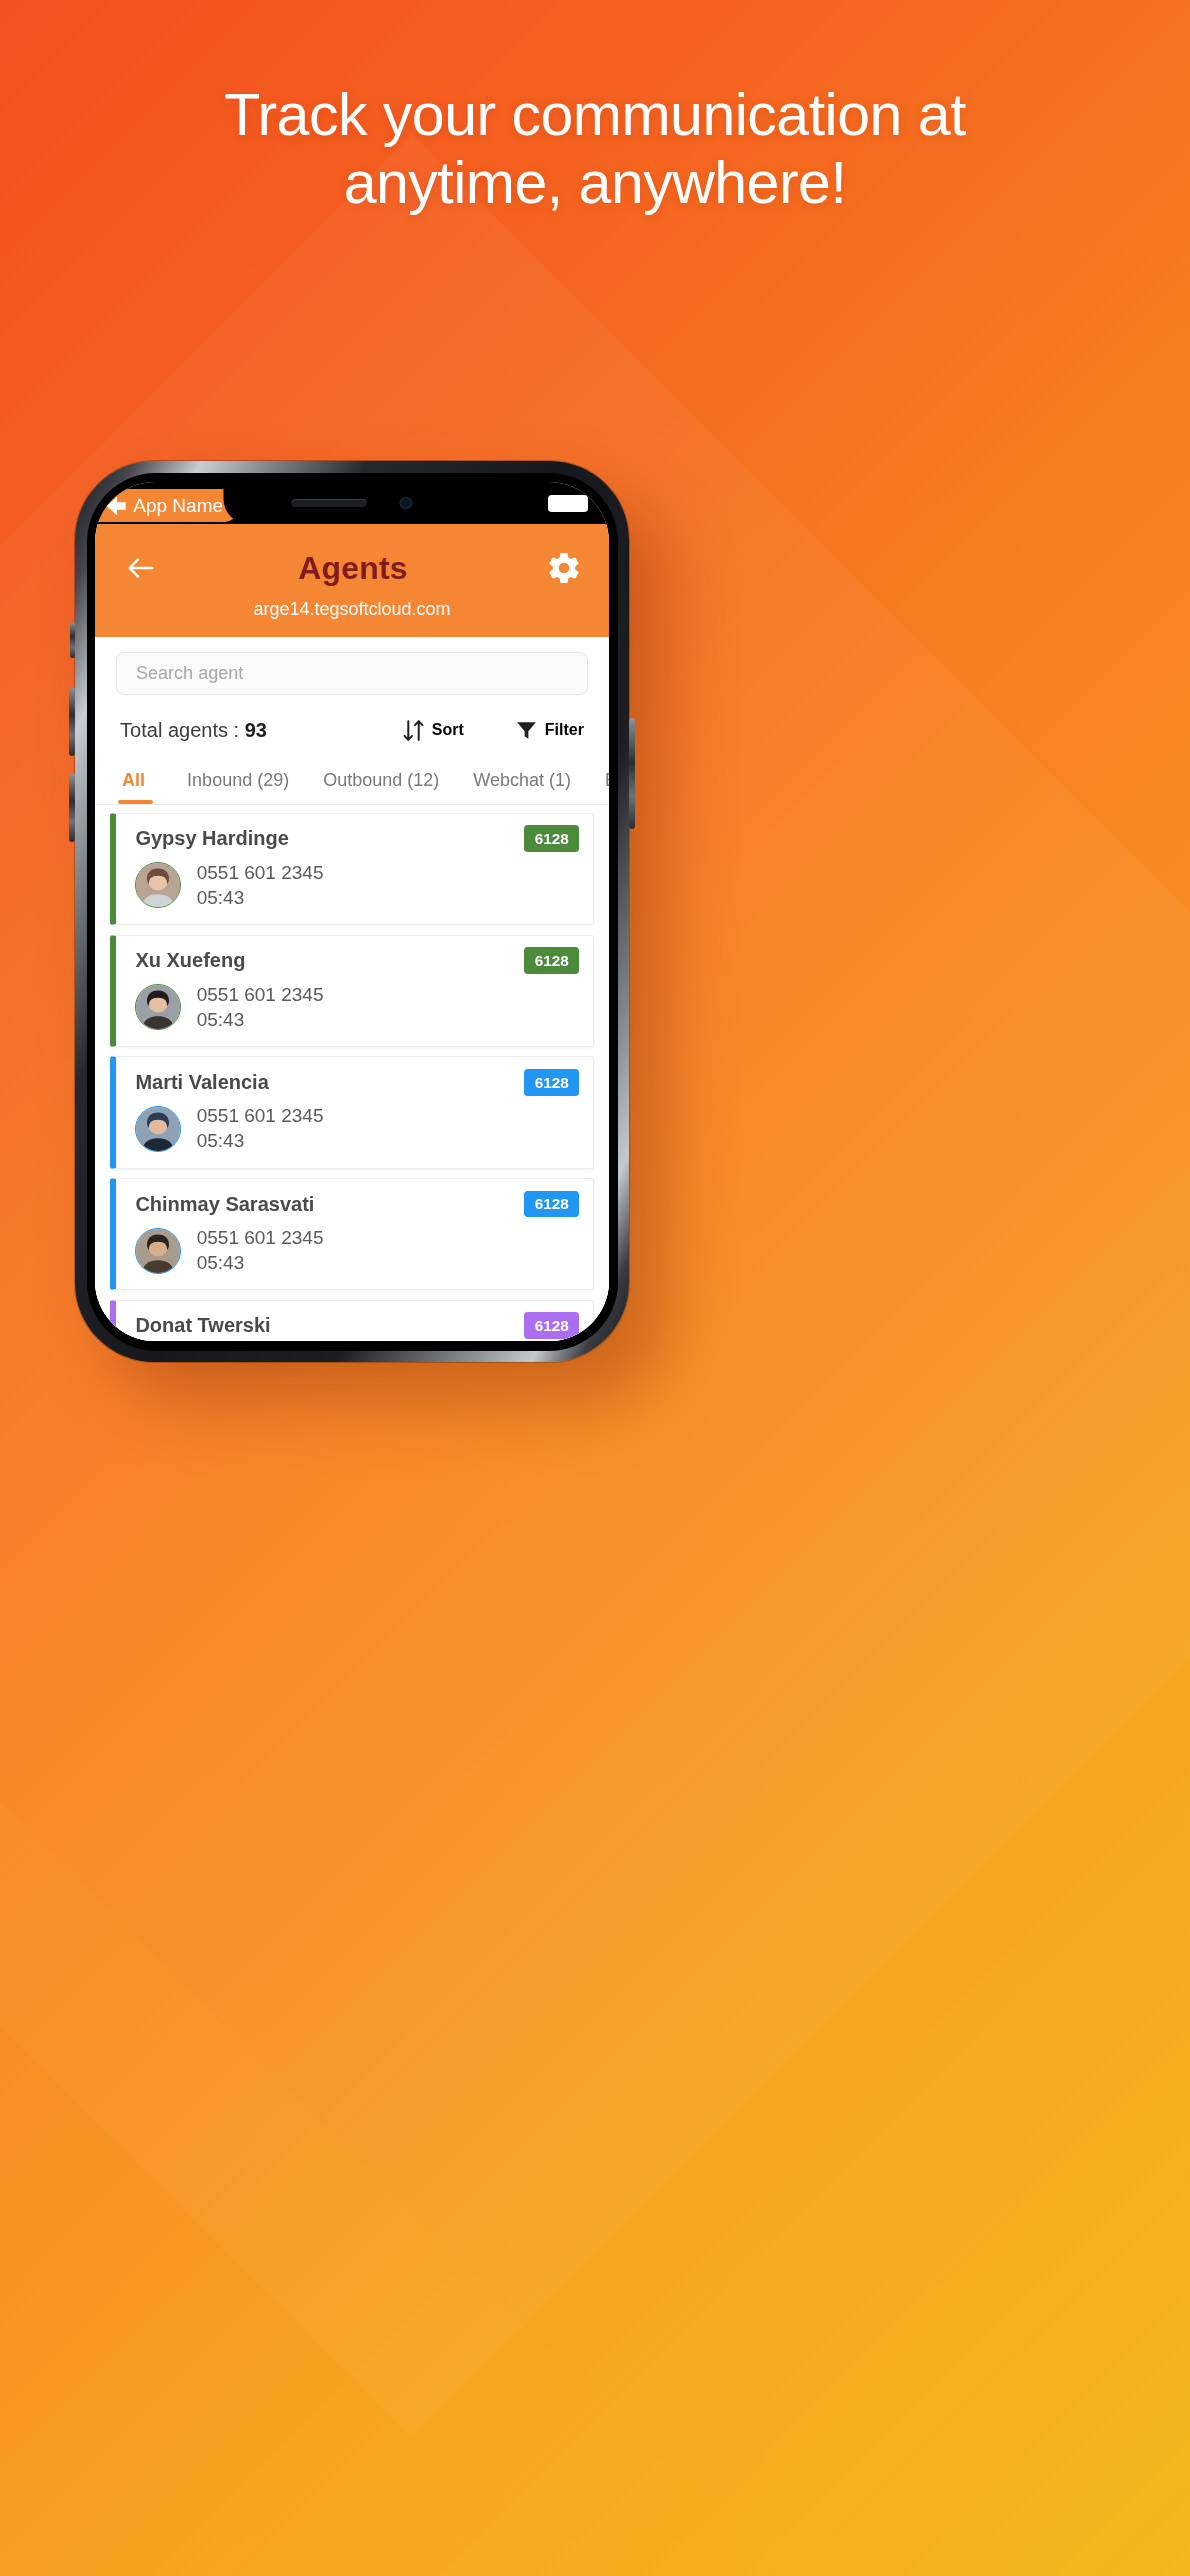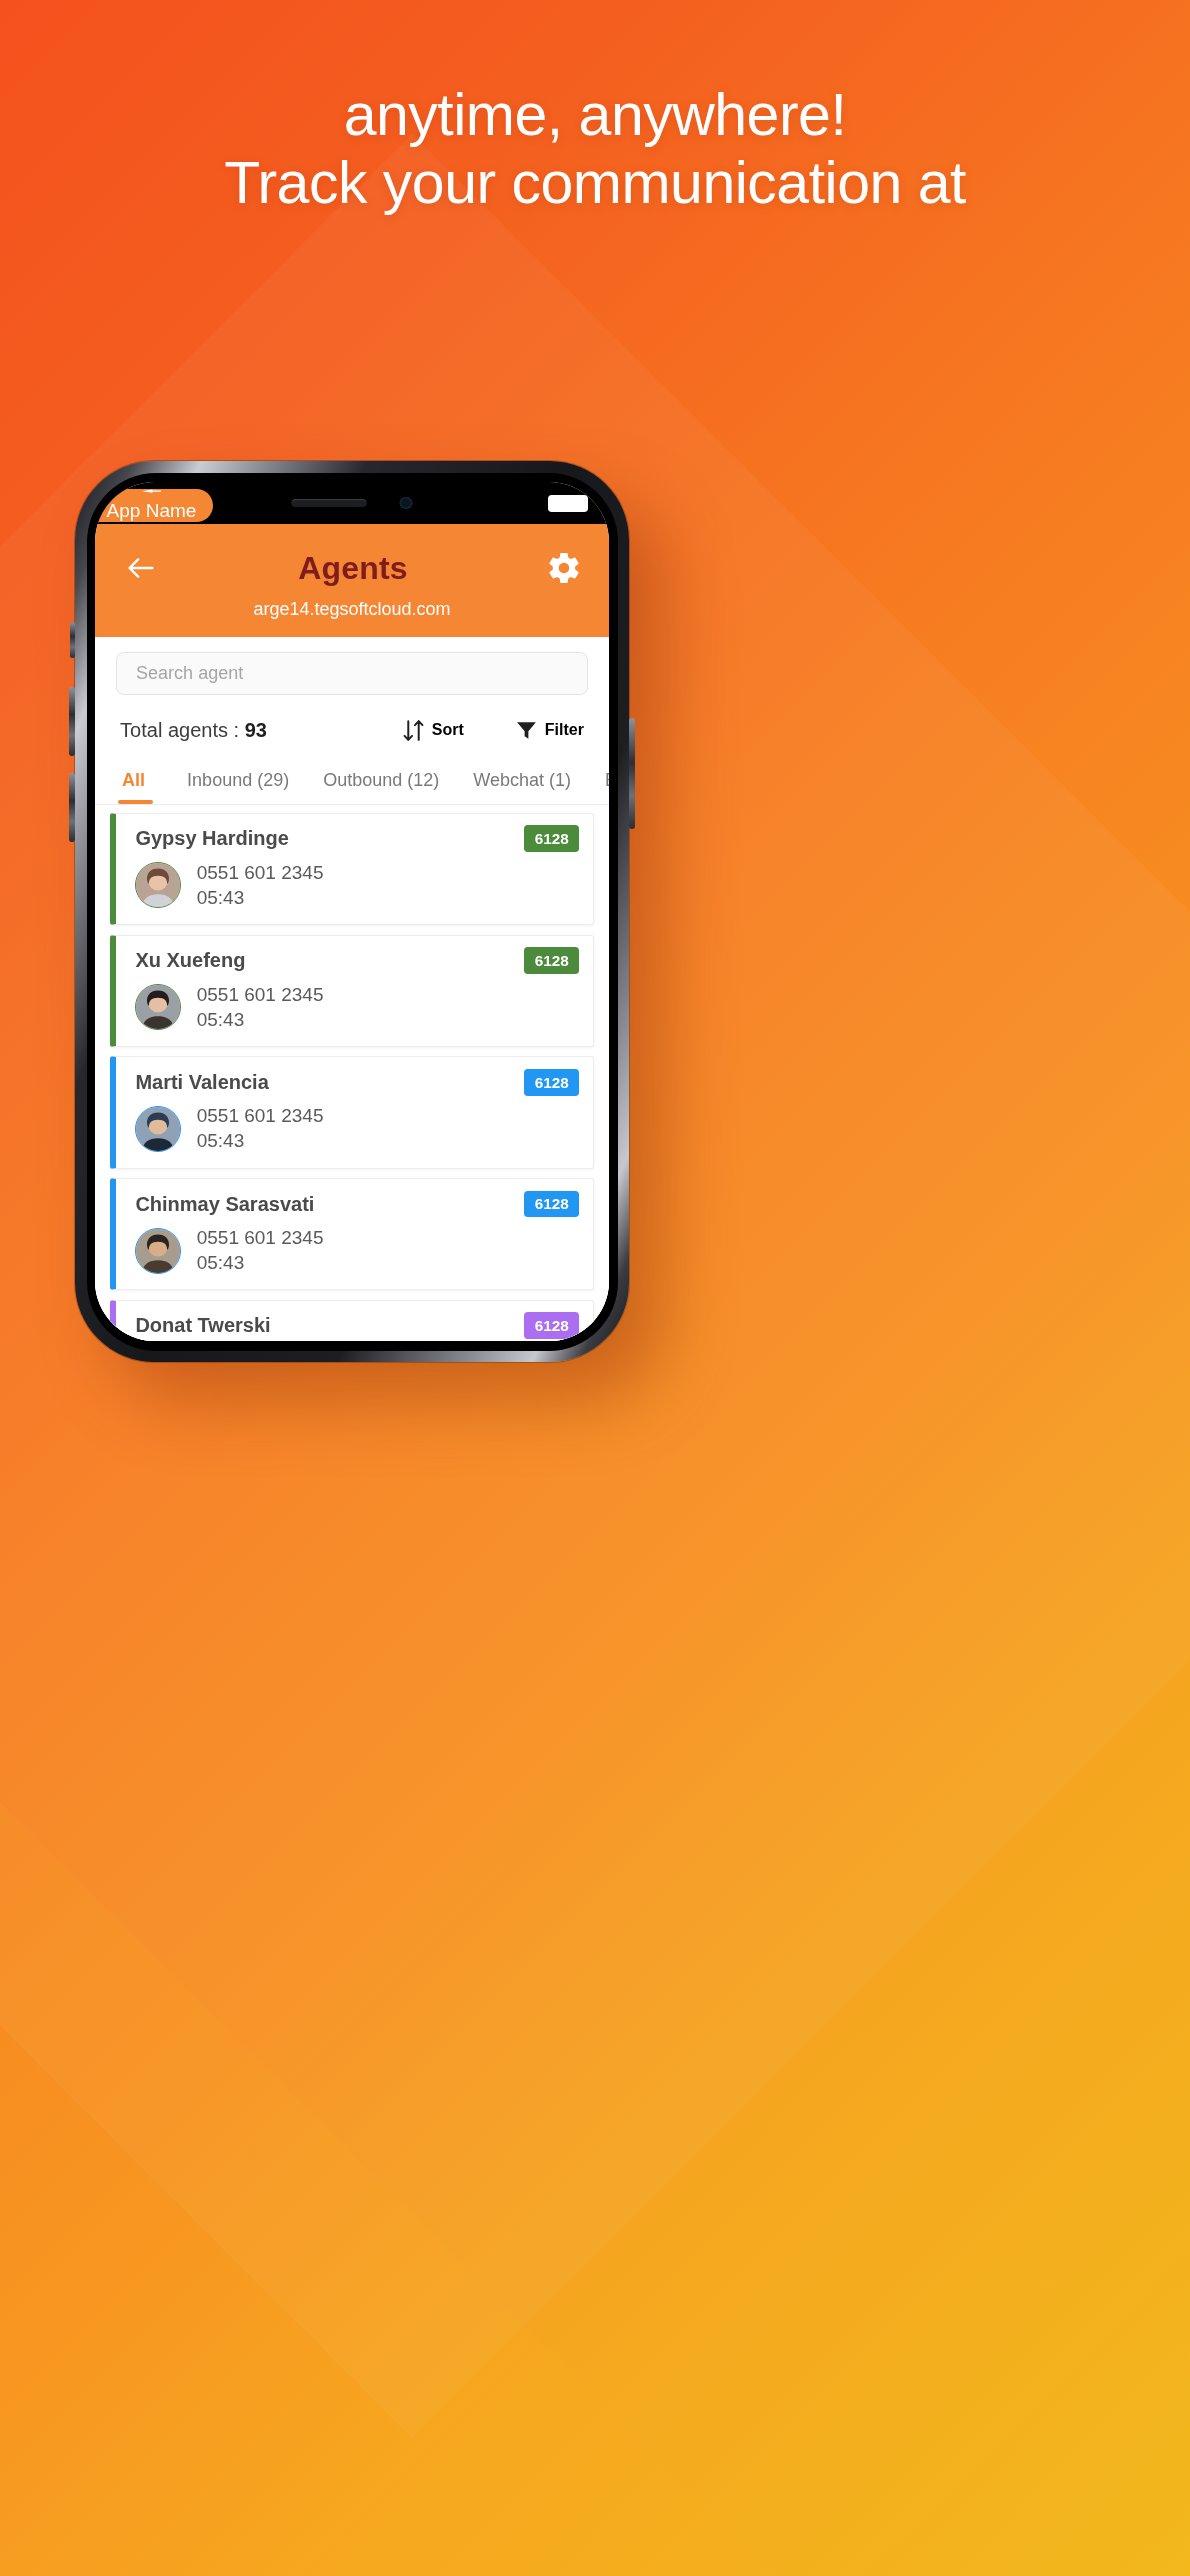--- a/index.html
+++ b/index.html
@@ -130,21 +130,20 @@
   }
   .status-left {
     display: flex; align-items: center; gap: 7.7px;
     background: #f58634;
     height: 33px;
     margin-top: 5.8px;
     padding: 0 17px 0 11.5px;
     border-top-right-radius: 17px;
     border-bottom-right-radius: 17px;
     border-top-left-radius: 11.5px;
-    flex-direction: column;
   }
   .status-back-ico {
     width: 19px; height: 19px;
     background: #fff;
     display: inline-block;
     clip-path: polygon(0 50%, 55% 0, 55% 30%, 100% 30%, 100% 70%, 55% 70%, 55% 100%);
   }
   .status-app-name {
     color: #fff; font-size: 19px; font-weight: 400;
     white-space: nowrap;
@@ -313,22 +312,22 @@
 </style>
 </head>
 <body>
 
 <div class="stage">
 
   <div class="bg-diagonal"></div>
   <div class="bg-diagonal2"></div>
 
   <div class="headline">
+    <div>Track your communication at</div>
     <div>anytime, anywhere!</div>
-    <div>Track your communication at</div>
   </div>
 
   <div class="phone">
     <div class="btn-side btn-silence"></div>
     <div class="btn-side btn-volup"></div>
     <div class="btn-side btn-voldn"></div>
     <div class="btn-side btn-power"></div>
 
     <div class="phone-inner">
       <div class="screen">

